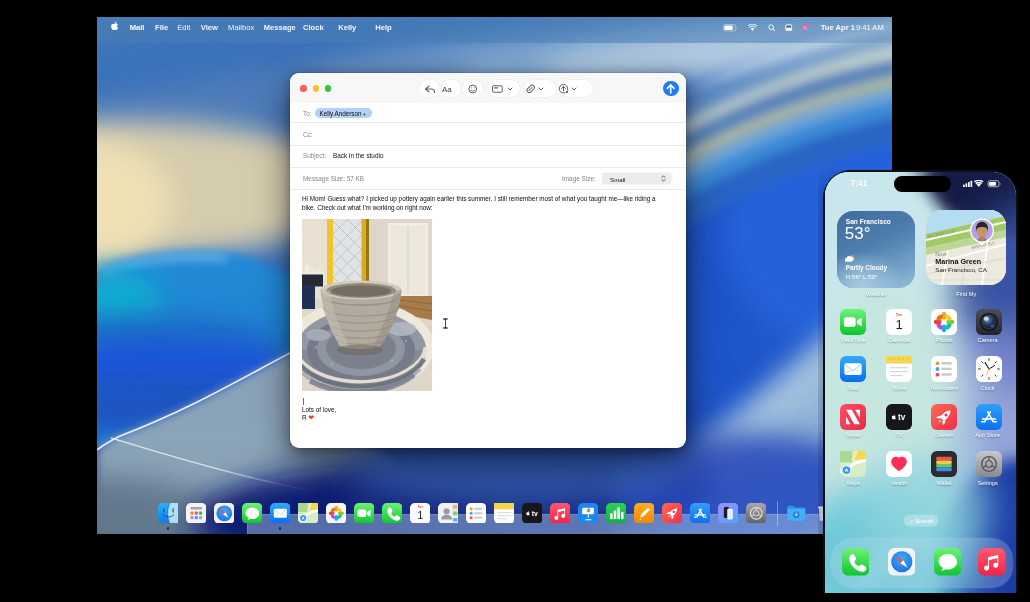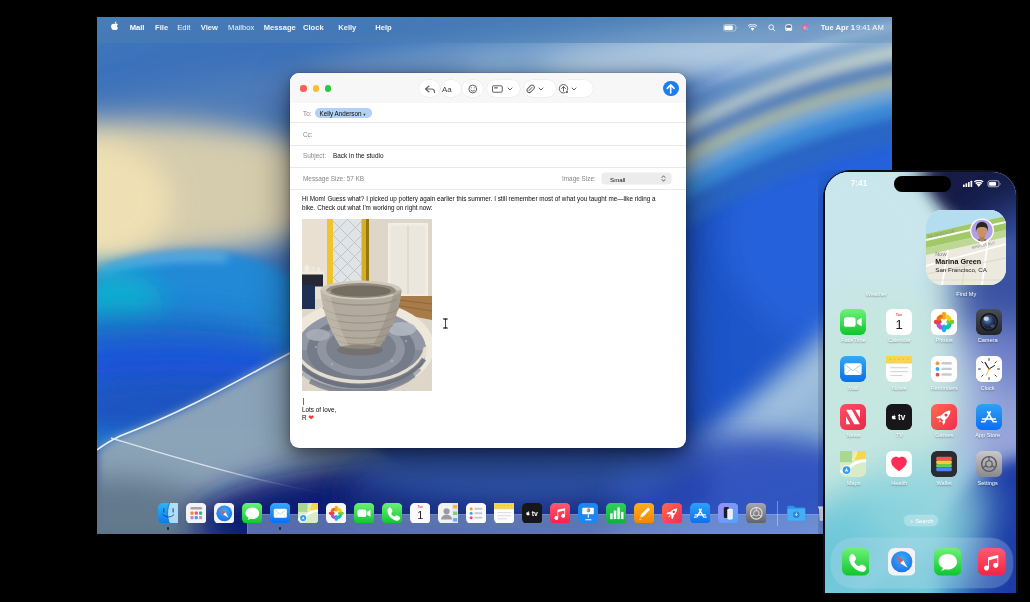--- a/index.html
+++ b/index.html
@@ -552,20 +552,37 @@
       <g fill="#fff">
         <path d="M31.5,13.8 l-4.4,-5.2 c1.2,-1 2.7,-1.6 4.4,-1.6 s3.2,0.6 4.4,1.6 Z"></path>
         <path d="M24.5,6.2 c1.9,-1.7 4.3,-2.7 7,-2.7 s5.1,1 7,2.7 l-1.9,2.2 c-1.4,-1.2 -3.2,-2 -5.1,-2 s-3.7,0.8 -5.1,2 Z" opacity="0.98"></path>
         <path d="M21.8,3 c2.6,-2.3 6,-3.7 9.7,-3.7 s7.1,1.4 9.7,3.7 l-1.9,2.2 c-2.1,-1.9 -4.8,-3 -7.8,-3 s-5.7,1.1 -7.8,3 Z" opacity="0.98"></path>
       </g>
       <rect x="50" y="1.5" width="22" height="12" rx="3.5" fill="none" stroke="#fff" stroke-width="1.6" opacity="0.85"></rect>
       <rect x="52.2" y="3.8" width="14" height="7.5" rx="1.8" fill="#fff"></rect>
       <path d="M74,5.5 a3,3 0 0 1 0,4.5 z" fill="#fff" opacity="0.7"></path>
     </svg>
 
+    <div class="abs" style="left:12px;top:39px;width:78px;height:77px;border-radius:16px;background:linear-gradient(155deg,#3e6b9e 0%,#4f7fae 45%,#74a2c9 78%,#95bcd9 100%);overflow:hidden;">
+      <div class="abs" style="left:-20px;top:40px;width:90px;height:70px;background:radial-gradient(closest-side,#a8cbe0,rgba(168,203,224,0));"></div>
+      <div class="abs" style="left:8.5px;top:7px;color:#fff;font-size:6.6px;font-weight:bold;">San Francisco</div>
+      <div class="abs" style="left:7.5px;top:13px;color:#fff;font-size:17px;font-weight:normal;">53°</div>
+      <svg class="abs" style="left:8px;top:44px" width="10" height="8" viewBox="0 0 20 16">
+        <circle cx="13.5" cy="5" r="3.4" fill="#f7d31e"></circle>
+        <g stroke="#f7d31e" stroke-width="1.2" stroke-linecap="round">
+            <line x1="13.5" y1="0" x2="13.5" y2="1"></line>
+            <line x1="18.5" y1="5" x2="19.5" y2="5"></line>
+            <line x1="17" y1="1.5" x2="17.7" y2="0.8"></line>
+            <line x1="17" y1="8.5" x2="17.7" y2="9.2"></line>
+          </g>
+        <path d="M3,13.5 a3.8,3.8 0 0 1 0.4,-7.6 a5,5 0 0 1 9.6,-0.9 a3.2,3.2 0 0 1 2.6,5.8 a3.6,3.6 0 0 1 -2.6,2.7 z" fill="#fff"></path>
+      </svg>
+      <div class="abs" style="left:8.5px;top:53.5px;color:#fff;font-size:6.4px;font-weight:bold;">Partly Cloudy</div>
+      <div class="abs" style="left:8.5px;top:62px;color:#fff;font-size:6.2px;">H:56° L:50°</div>
+    </div>
     <div class="alab" style="left:29px;top:119px;">Weather</div>
 
     <div class="abs" style="left:101px;top:38px;width:80px;height:75px;border-radius:16px;overflow:hidden;background:#e9e8e0;">
       <svg width="80" height="75" viewBox="0 0 80 75">
         <rect width="80" height="75" fill="#eceadf"></rect>
         <path d="M0,0 h80 v6 l-80,18 Z" fill="#b4ddf0"></path>
         <path d="M0,24 L80,6 L80,20 L0,38 Z" fill="#a2c968"></path>
         <path d="M0,38 L80,20 L80,27 L0,45 Z" fill="#bdd795"></path>
         <g stroke="#fff" stroke-width="1.8" opacity="0.95">
           <path d="M0,30 L80,12"></path>

